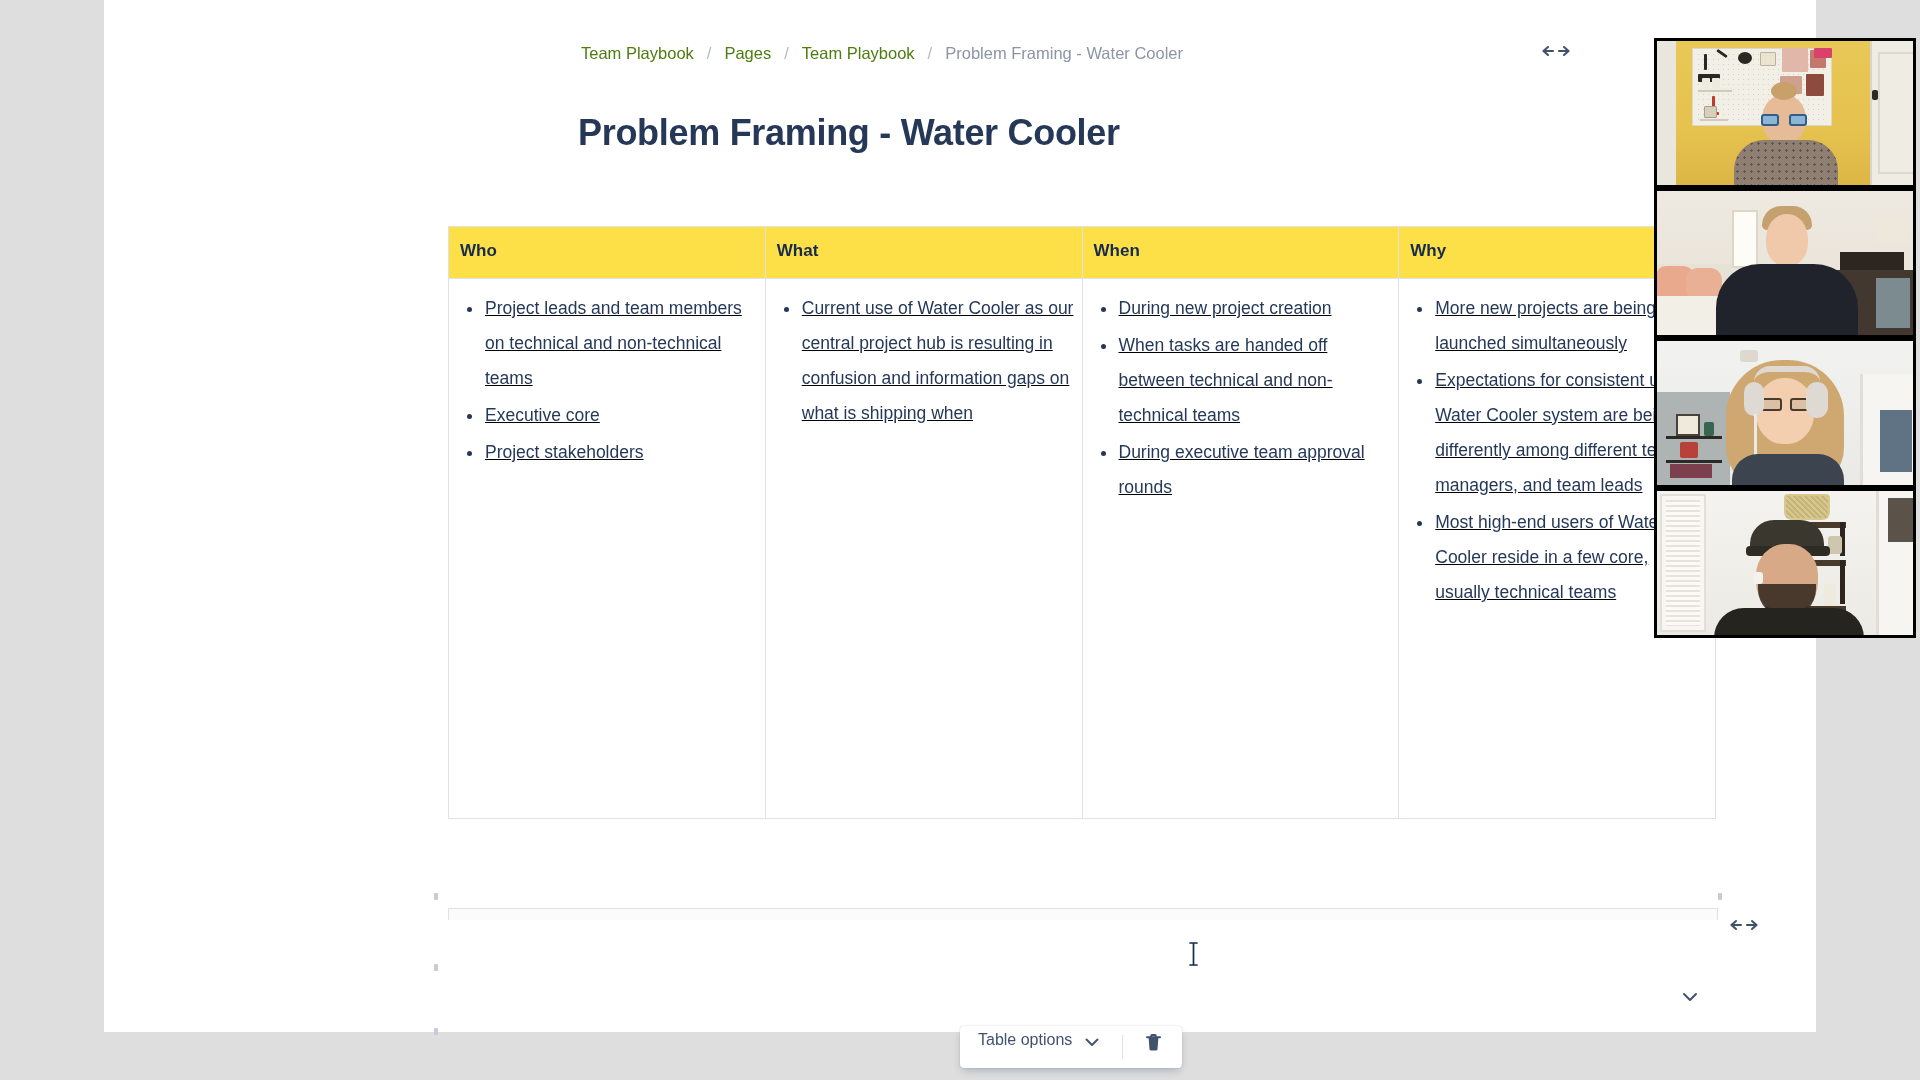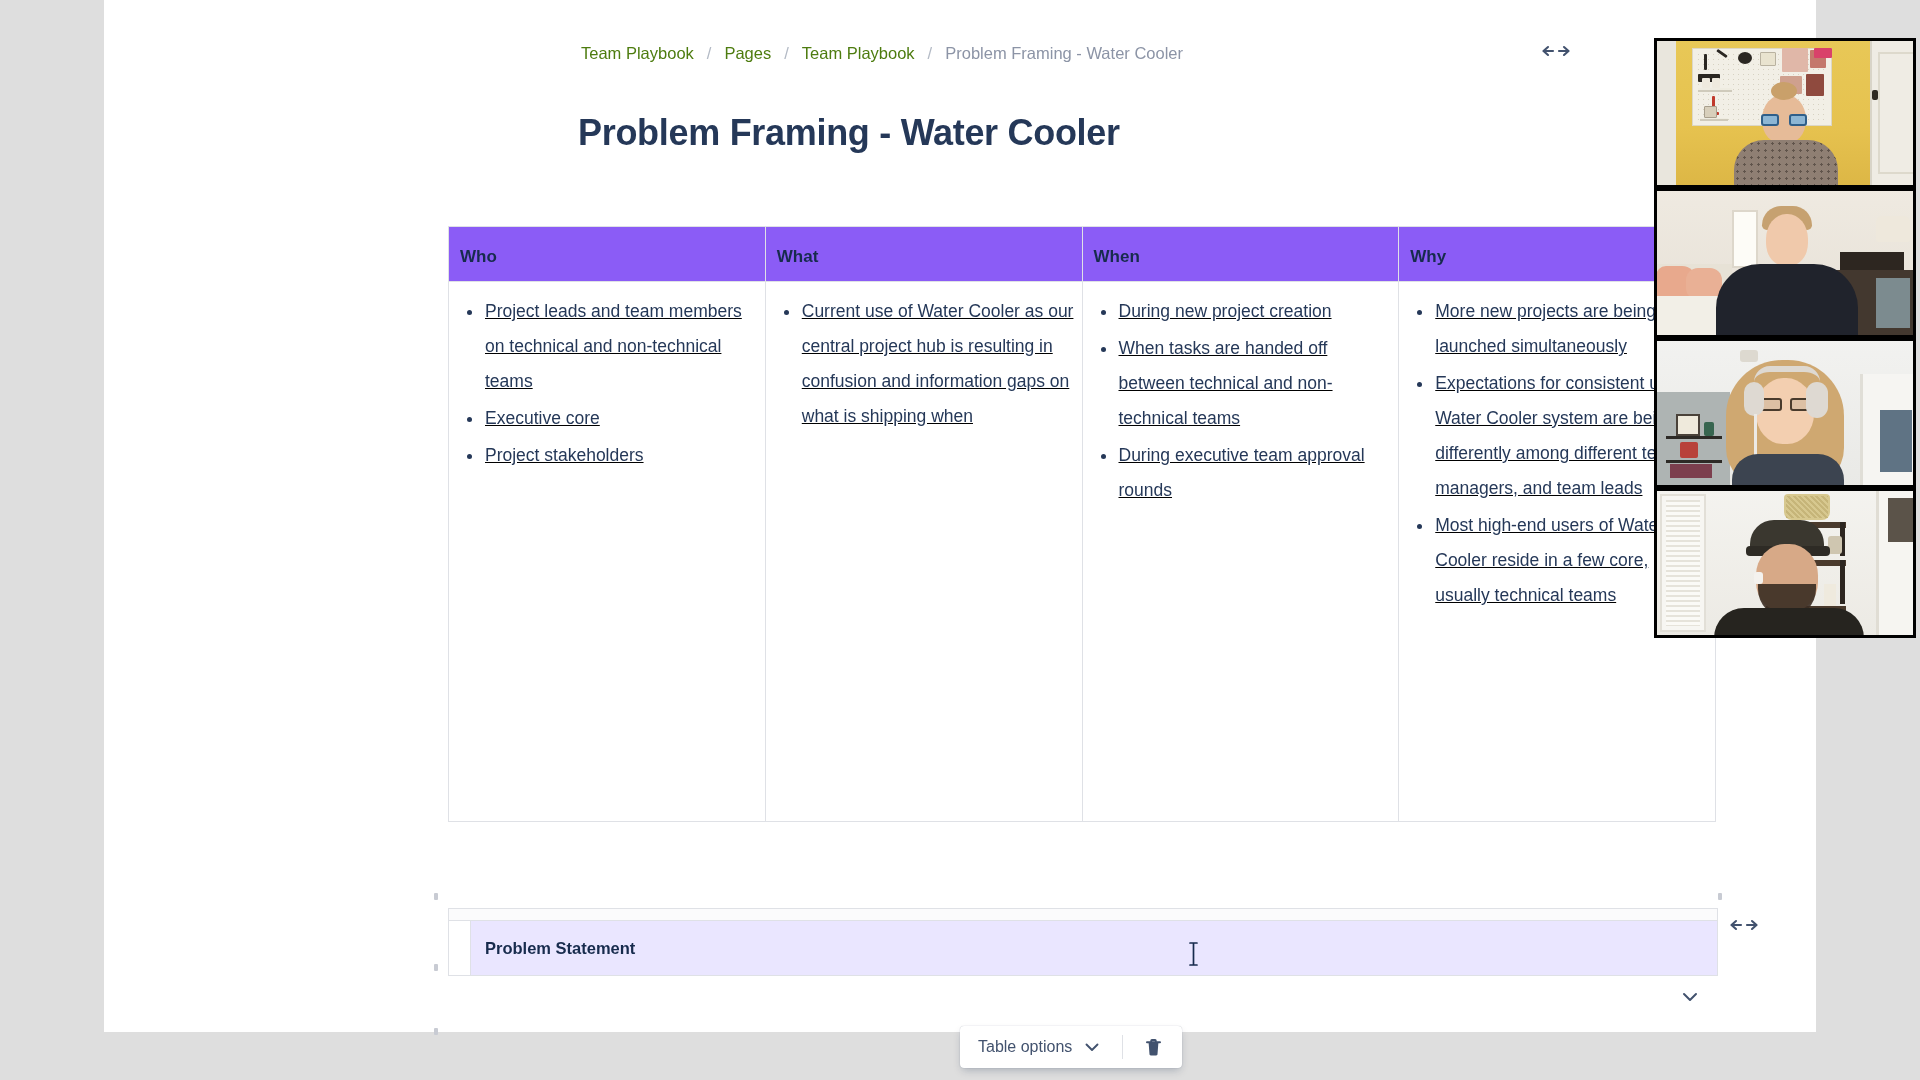--- a/index.html
+++ b/index.html
@@ -59,23 +59,23 @@
     position:absolute; left:344px; top:226px;
     width:1268px;
     border-collapse:collapse;
     table-layout:fixed;
   }
   .main-table th, .main-table td {
     border:1px solid #dfe1e6;
     vertical-align:top;
   }
   .main-table th {
-    background:#8b5cf6;
+    background:#fde047;
     text-align:left;
-    padding:20px 10px 14px 11px;
+    padding:14px 10px 14px 11px;
     height:52px;
   }
   .main-table th .hlabel {
     font-size:17px; font-weight:700; color:#172b4d;
   }
   .main-table td {
     background:#ffffff;
     padding:12px 8px 16px 8px;
     height:540px;
   }
@@ -145,21 +145,21 @@
   .table-toolbar {
     position:absolute; left:856px; top:1026px;
     height:42px;
     background:#ffffff;
     border-radius:4px;
     box-shadow:0 4px 8px -2px rgba(9,30,66,0.25), 0 0 1px rgba(9,30,66,0.31);
     display:flex; align-items:center;
     padding:0 6px;
   }
   .tbtn {
-    display:flex; align-items:center; gap:9px;
+    display:flex; gap:9px;
     height:32px; padding:0 12px;
     border-radius:3px;
     font-size:16px; color:#42526e;
     cursor:pointer; background:transparent; border:none;
     font-family:"Liberation Sans", sans-serif;
   }
   .tsep { width:1px; height:24px; background:#dfe1e6; margin:0 7px; }
   .tico { display:flex; align-items:center; justify-content:center; width:22px; height:22px; color:#42526e; }
 
   
@@ -351,26 +351,20 @@
     <div class="ps-wrap">
       <div class="ps-handle-dot" style="left:0px; top:5px;"></div>
       <div class="ps-handle-dot" style="left:1284px; top:5px;"></div>
       <div class="ps-handle-dot" style="left:0px; top:76px;"></div>
       <div class="ps-handle-dot" style="left:0px; top:140px;"></div>
 
       <div class="top-strip"></div>
 
       <table class="ps-table" style="top:32px;">
         <tbody>
-          <tr class="ps-head-row">
-            <td class="ps-numcol"></td>
-            <td class="ps-head">
-              <span class="pslabel">Problem Statement</span>
-            </td>
-          </tr>
         </tbody>
       </table>
     </div>
 
     <div class="ibeam">
       <svg width="13" height="26" viewBox="0 0 13 26">
         <path d="M3 2 H10 M6.5 2 V24 M3 24 H10" stroke="#172b4d" stroke-width="1.7" fill="none" stroke-linecap="round"></path>
       </svg>
     </div>
 

